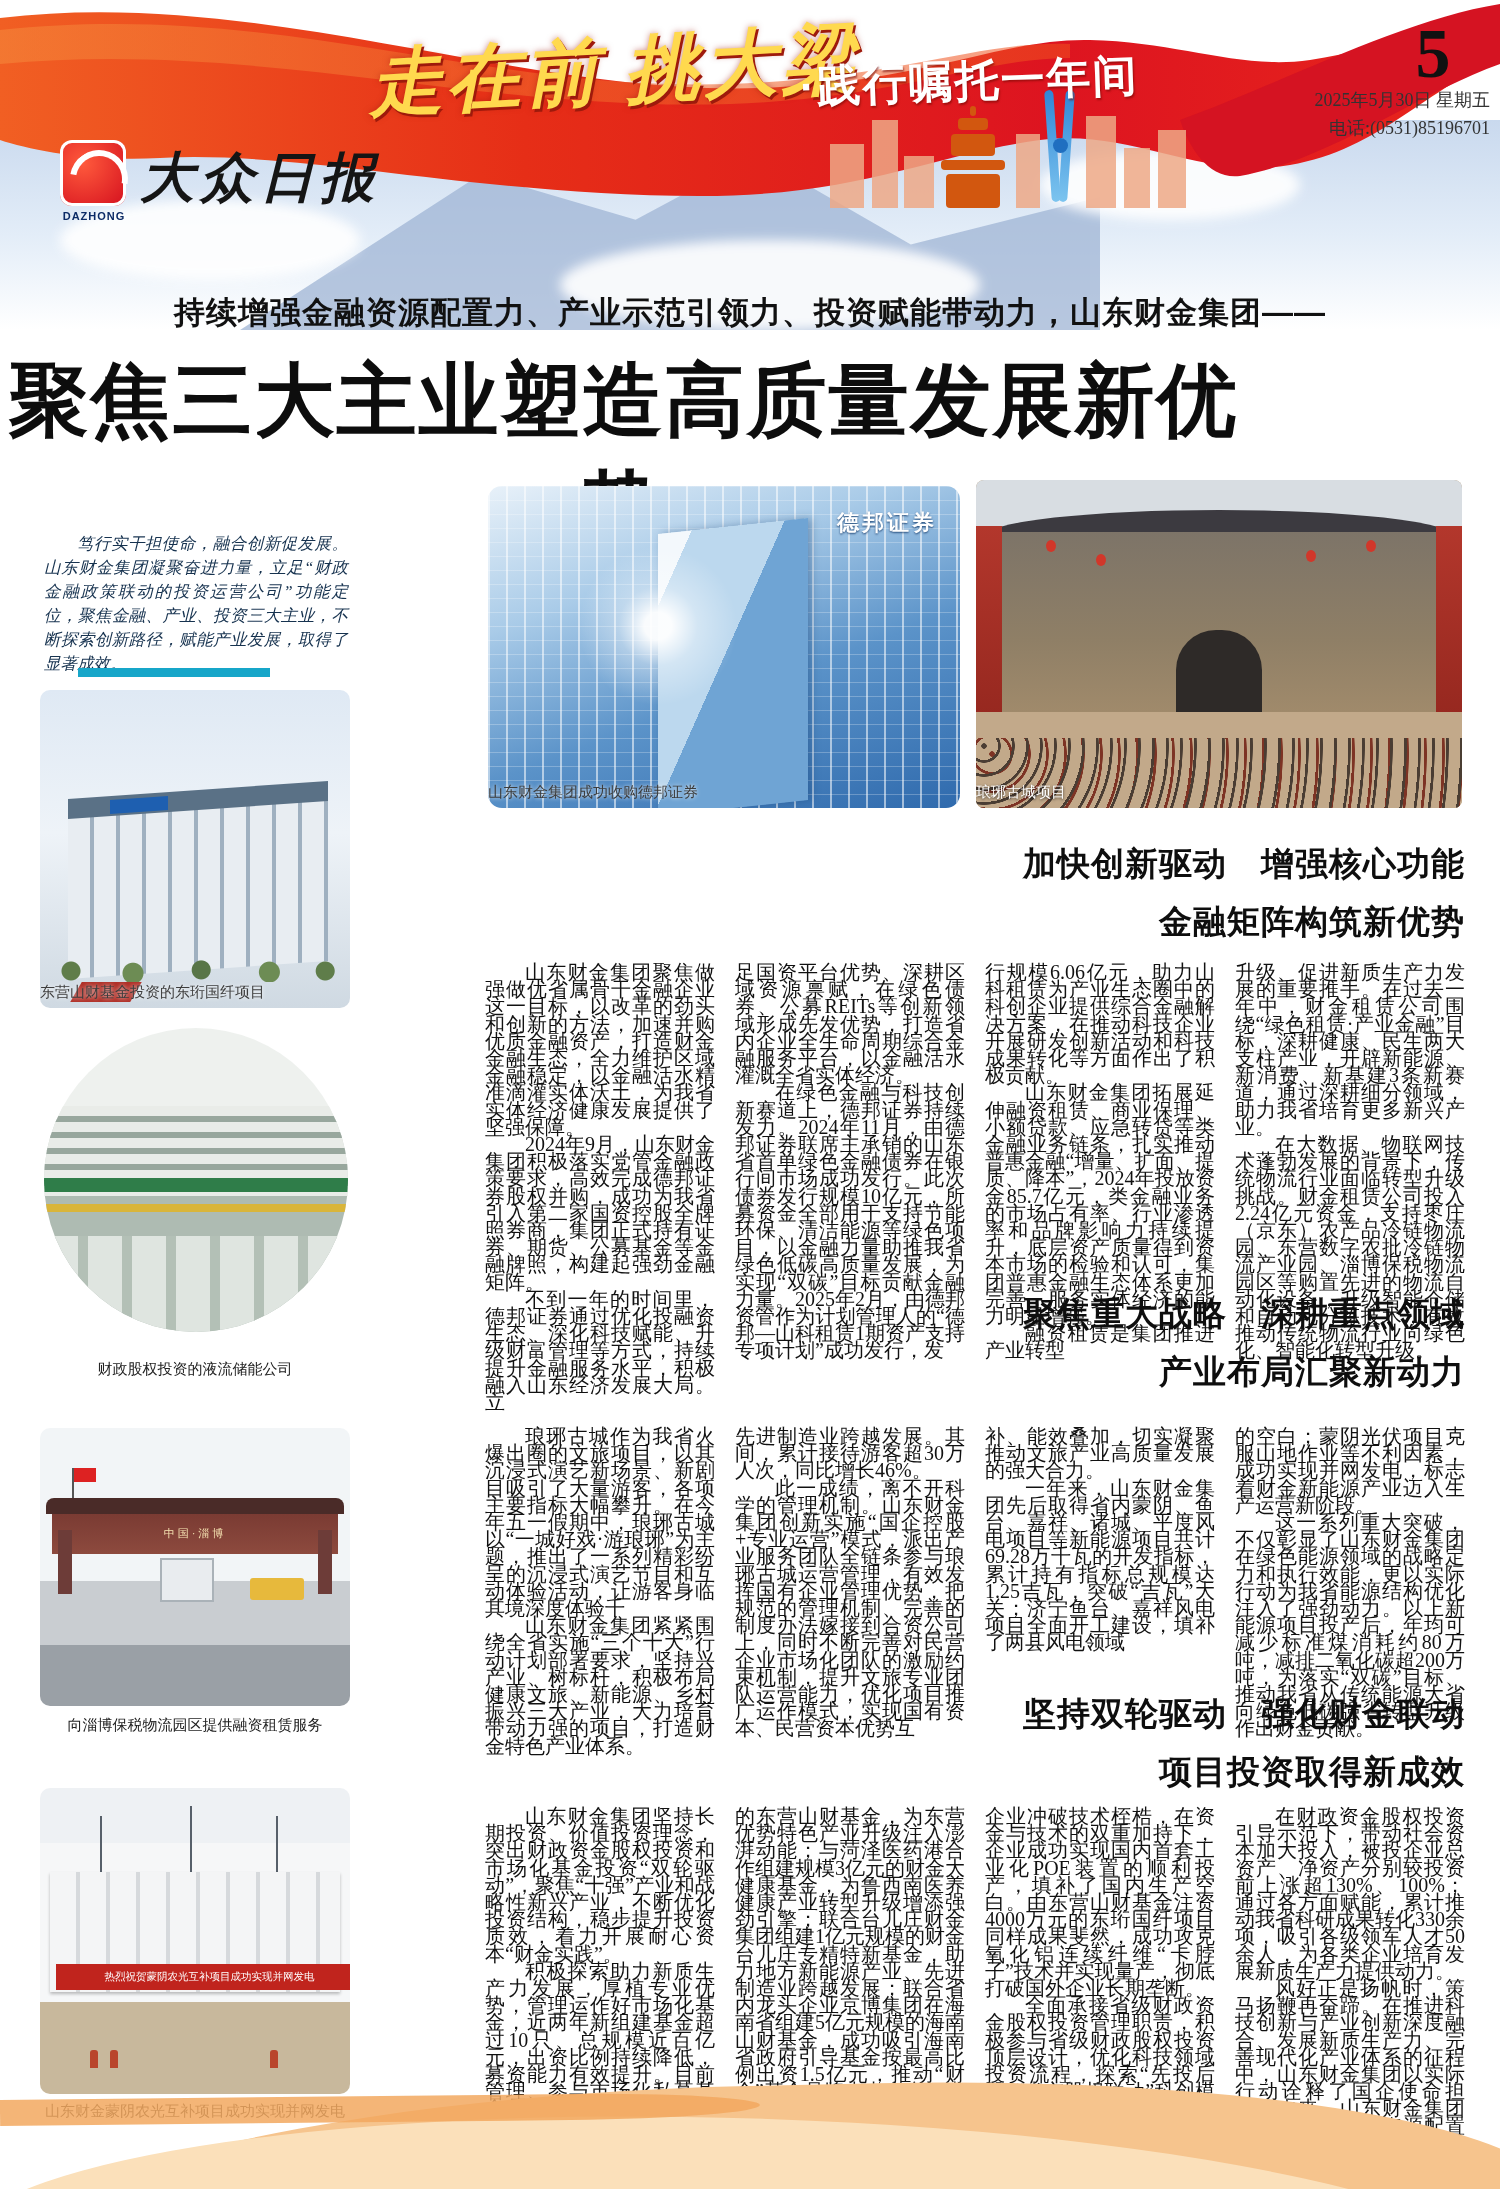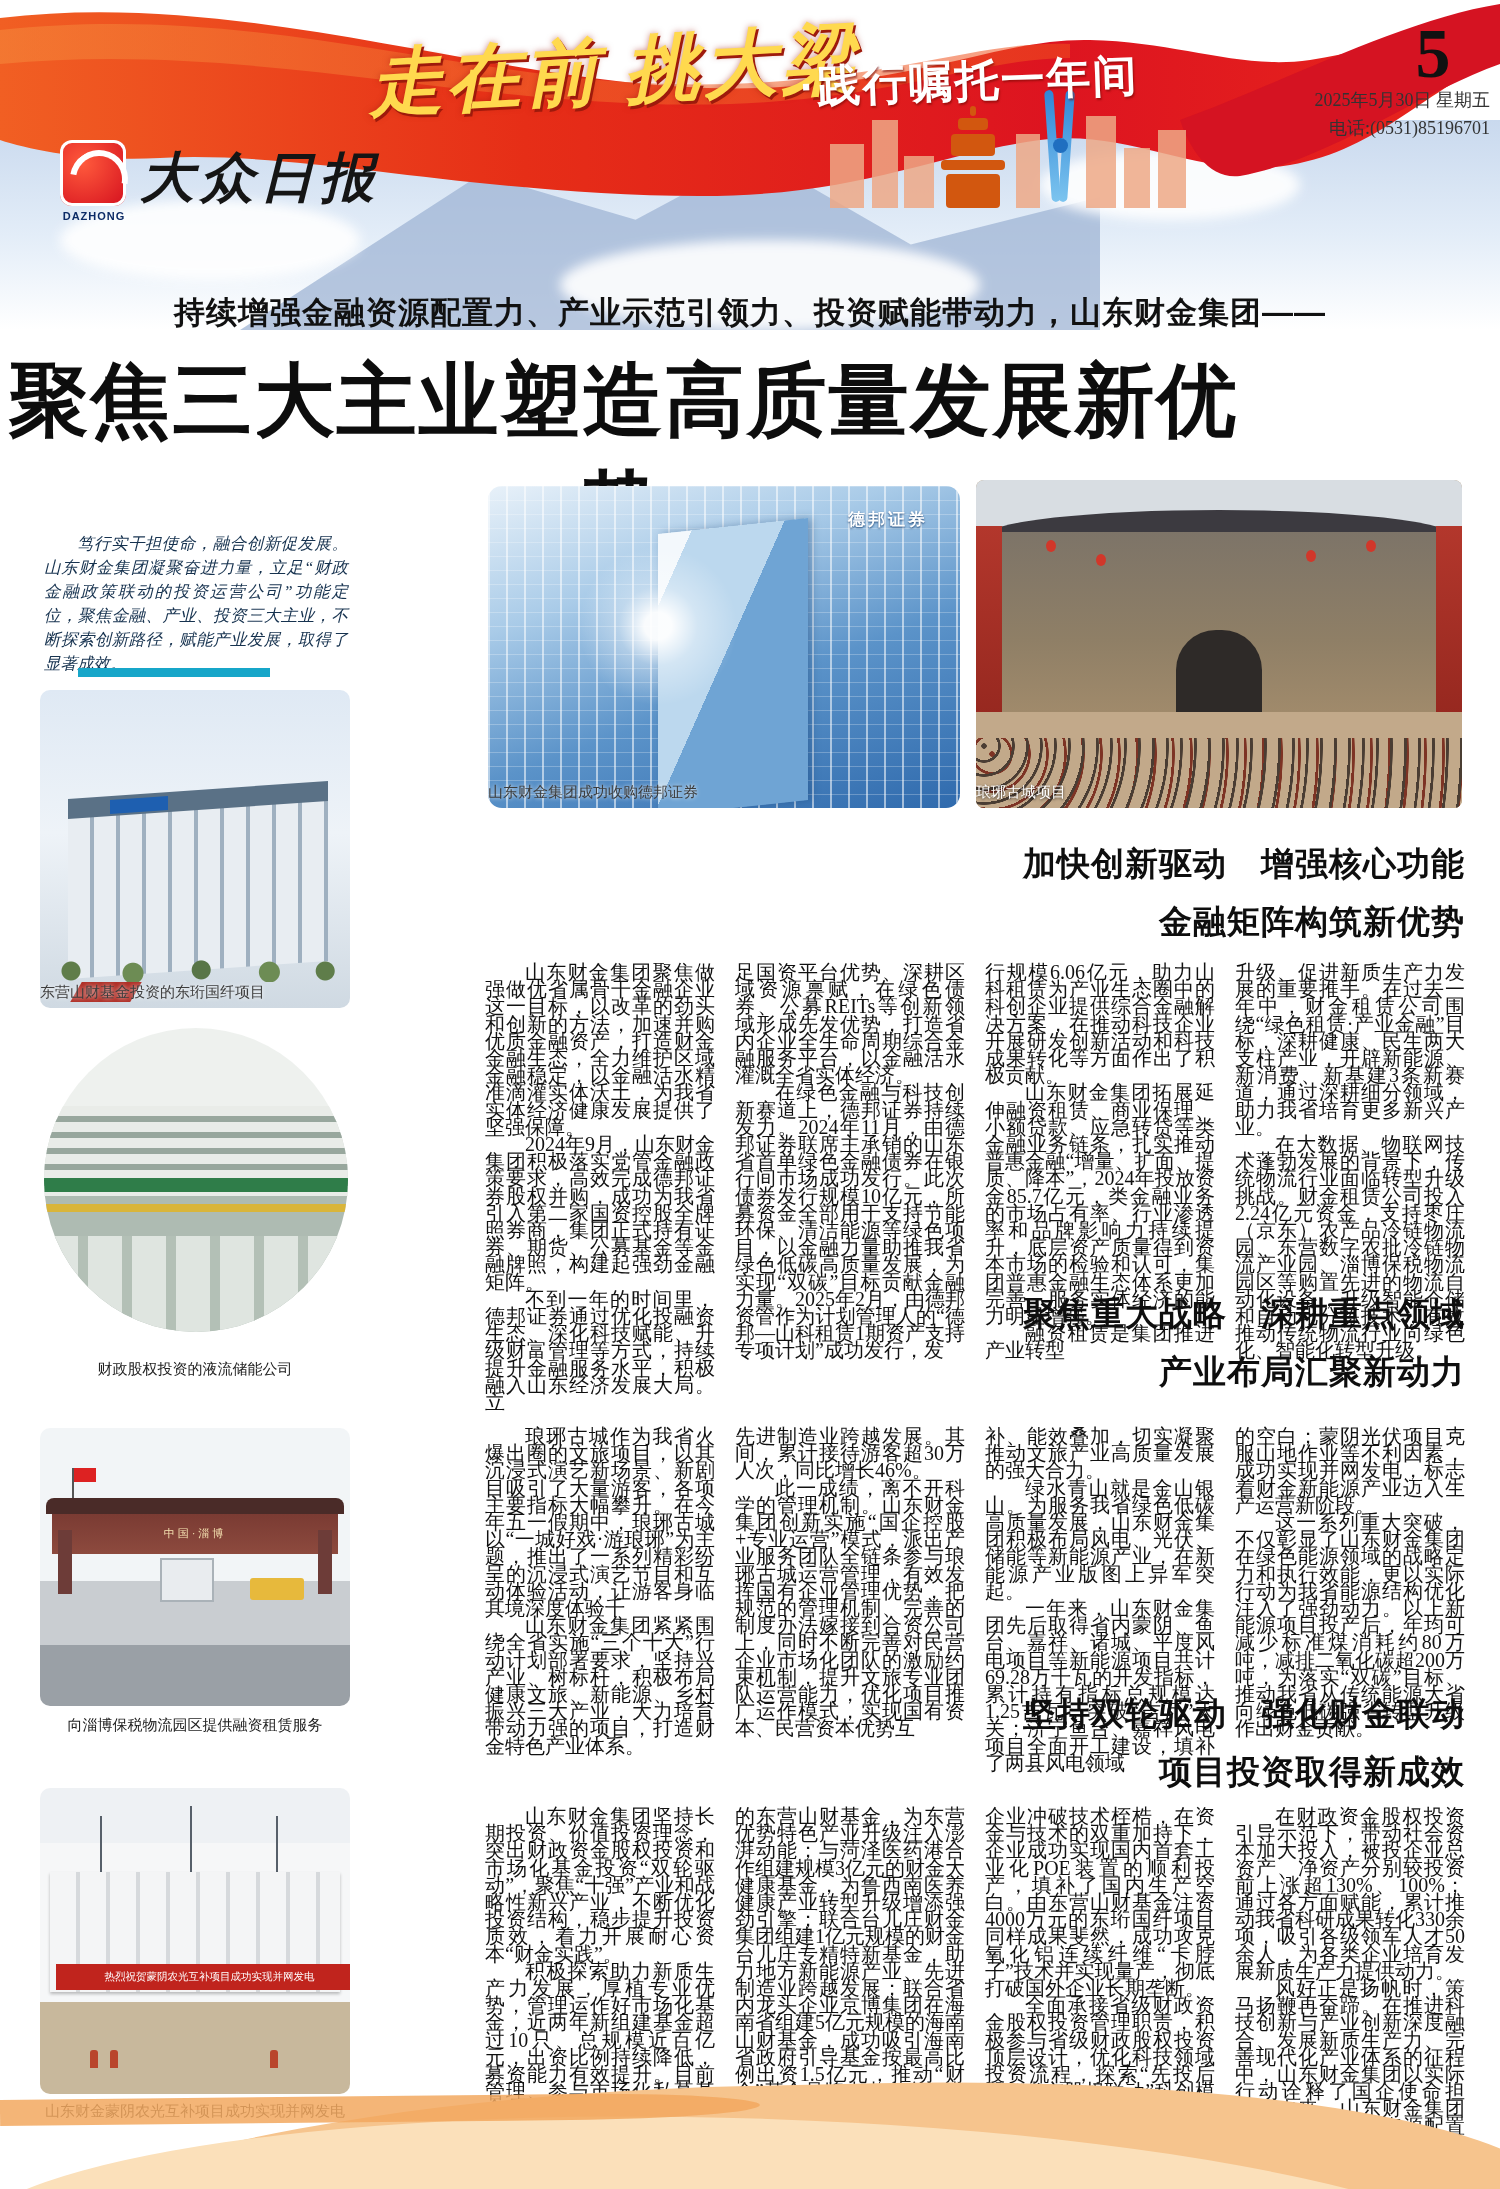--- a/index.html
+++ b/index.html
@@ -100,21 +100,21 @@
   .photo-db{position:absolute;left:488px;top:486px;width:472px;height:322px;border-radius:14px;overflow:hidden;
        background:linear-gradient(160deg,#e8f1f9 0%,#a9cbe8 30%,#5b93c9 60%,#2f6aad 100%);}
   .photo-db .mull{position:absolute;inset:0;background:
        repeating-linear-gradient(90deg,rgba(255,255,255,.55) 0 2px,transparent 2px 18px),
        repeating-linear-gradient(180deg,rgba(255,255,255,.25) 0 1px,transparent 1px 14px);}
   .photo-db .tower{position:absolute;left:170px;top:40px;width:150px;height:282px;
        background:linear-gradient(115deg,#f3f8fc 0 12%,#bcd8ee 12% 45%,#6fa4d4 45% 100%);
        transform:skewY(-6deg);box-shadow:4px 0 8px rgba(20,60,110,.35);}
   .photo-db .flare{position:absolute;left:90px;top:60px;width:160px;height:160px;
        background:radial-gradient(circle,rgba(255,255,255,.95) 0 12%,rgba(255,255,255,.35) 35%,transparent 70%);}
-  .photo-db .sign{position:absolute;right:32px;top:22px;color:#fff;font-size:17px;font-weight:bold;
+  .photo-db .sign{position:absolute;right:23px;top:22px;color:#fff;font-size:22px;font-weight:bold;
        letter-spacing:3px;text-shadow:0 1px 2px rgba(0,40,90,.8);}
   .photo-db .cap{color:#3c3c3c;text-shadow:0 0 4px rgba(255,255,255,.9);}
   .photo-ly{position:absolute;left:976px;top:480px;width:486px;height:328px;border-radius:8px;overflow:hidden;
        background:#b59a7d;}
   .photo-ly .sky2{position:absolute;left:0;top:0;width:100%;height:46px;background:#d8dde2;}
   .photo-ly .roof2{position:absolute;left:10px;top:30px;width:466px;height:26px;background:#3c3a40;border-radius:50% 50% 0 0/100% 100% 0 0;}
   .photo-ly .wall{position:absolute;left:22px;top:52px;width:442px;height:180px;background:
        linear-gradient(180deg,#7d7468 0%,#8f7f66 60%,#a08a6b 100%);}
   .photo-ly .arch{position:absolute;left:200px;top:150px;width:86px;height:82px;background:#2e2a28;border-radius:40px 40px 0 0;}
   .photo-ly .lant{position:absolute;top:60px;width:10px;height:12px;border-radius:50%;background:#d1372a;}
@@ -302,21 +302,20 @@
   <div class="col" style="left:485px;top:1428px;">
       <p>琅琊古城作为我省火爆出圈的文旅项目，以其沉浸式演艺新场景、新剧目吸引了大量游客，各项主要指标大幅攀升。在今年五一假期中，琅琊古城以“一城好戏·游琅琊”为主题，推出了一系列精彩纷呈的沉浸式演艺节目和互动体验活动，让游客身临其境深度体验千</p>
       <p>山东财金集团紧紧围绕全省实施“三个十大”行动计划部署要求，坚持兴产业、树标杆，积极布局健康文旅、新能源、乡村振兴三大产业，大力培育带动力强的项目，打造财金特色产业体系。</p>
     </div>
   <div class="col" style="left:735px;top:1428px;">
       <p class="cont">先进制造业跨越发展。其间，累计接待游客超30万人次，同比增长46%。</p>
       <p>此一成绩，离不开科学的管理机制。山东财金集团创新实施“国企控股+专业运营”模式，派出产业服务团队全链条参与琅琊古城运营管理，有效发挥国有企业管理优势，把规范的管理机制、完善的制度办法嫁接到合资公司上，同时不断完善对民营企业市场化团队的激励约束机制，提升文旅专业团队运营能力，优化项目推广运作模式，实现国有资本、民营资本优势互</p>
     </div>
   <div class="col" style="left:985px;top:1428px;">
       <p class="cont">补、能效叠加，切实凝聚推动文旅产业高质量发展的强大合力。</p>
-      <p>绿水青山就是金山银山。为服务我省绿色低碳高质量发展，山东财金集团积极布局风电、光伏、储能等新能源产业，在新能源产业版图上异军突起。</p>
       <p>一年来，山东财金集团先后取得省内蒙阴、鱼台、嘉祥、诸城、平度风电项目等新能源项目共计69.28万千瓦的开发指标，累计持有指标总规模达1.25吉瓦，突破“吉瓦”大关；济宁鱼台、嘉祥风电项目全面开工建设，填补了两县风电领域</p>
     </div>
   <div class="col" style="left:1235px;top:1428px;">
       <p class="cont">的空白；蒙阴光伏项目克服山地作业等不利因素，成功实现并网发电，标志着财金新能源产业迈入生产运营新阶段。</p>
       <p>这一系列重大突破，不仅彰显了山东财金集团在绿色能源领域的战略定力和执行效能，更以实际行动为我省能源结构优化注入了强劲动力。以上新能源项目投产后，年均可减少标准煤消耗约80万吨，减排二氧化碳超200万吨，为落实“双碳”目标、推动我省从传统能源大省向绿色低碳强省转型升级作出财金贡献。</p>
     </div>
 
   <div class="sec-h" style="top:1692px;">坚持双轮驱动　强化财金联动</div>
   <div class="sec-h" style="top:1750px;">项目投资取得新成效</div>
   <div class="col" style="left:485px;top:1808px;">

